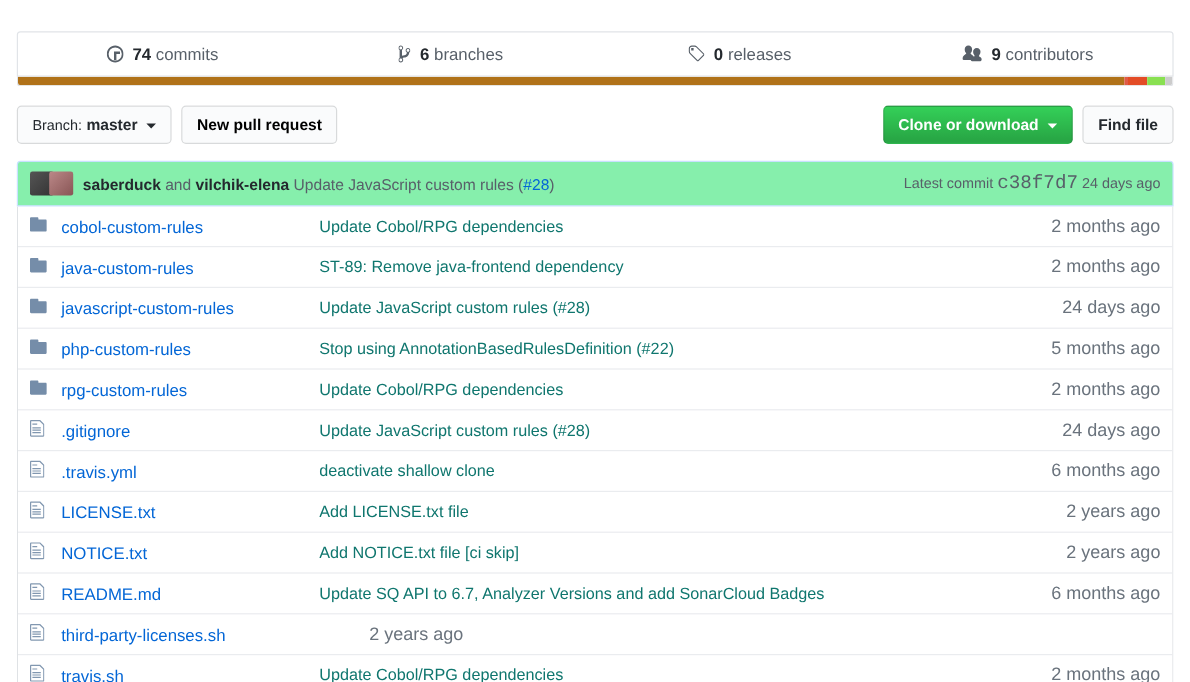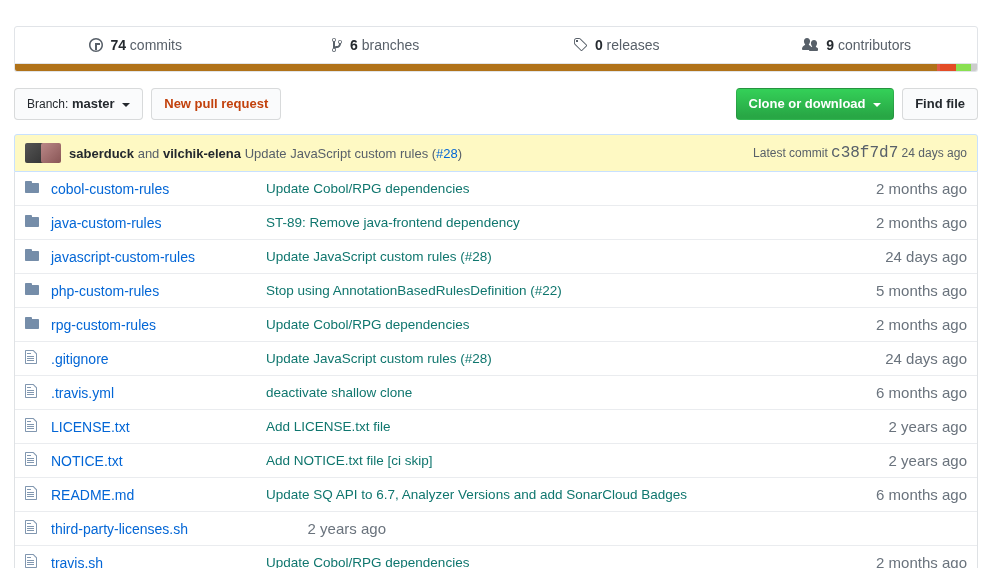--- a/index.html
+++ b/index.html
@@ -10,29 +10,29 @@
   .stats-bar { display: flex; border: 1px solid #e1e4e8; border-radius: 3px 3px 0 0; }
   .stats-item { flex: 1; text-align: center; padding: 10px 0; color: #586069; font-size: 14px; cursor: pointer; }
   .stats-item svg { vertical-align: text-bottom; margin-right: 4px; fill: #586069; }
   .stats-item .num { font-weight: 600; color: #24292e; }
   
   .lang-bar { display: flex; height: 8px; border: 1px solid #e1e4e8; border-top: none; border-radius: 0 0 3px 3px; overflow: hidden; }
   .lang-seg { height: 100%; }
   
   .file-nav { display: flex; align-items: flex-start; margin-top: 16px; margin-bottom: 14px; }
   .btn { display: inline-block; padding: 5px 12px; font-size: 13px; font-weight: 600; line-height: 20px; color: #24292e; background: #fafbfc; border: 1px solid rgba(27,31,35,.15); border-radius: 4px; cursor: pointer; white-space: nowrap; }
-  .btn.disabled { color: #c2410c; background: #fafbfc; cursor: default; }
+  .btn.disabled { color: #000000; background: #fafbfc; cursor: default; }
   .btn-group-left { display: flex; gap: 8px; }
   .btn-group-right { display: flex; gap: 8px; margin-left: auto; }
   .btn.primary { color: #fff; background: #2ea44f; background-image: linear-gradient(-180deg,#34d058,#28a745 90%); border-color: rgba(27,31,35,.15); }
   .caret { display: inline-block; width: 0; height: 0; vertical-align: middle; border-top: 4px solid; border-right: 4px solid transparent; border-left: 4px solid transparent; margin-left: 4px; }
   .branch-label { font-weight: 400; font-size:12px; }
   .branch-val { font-weight: 600; }
   
-  .commit-tease { display: flex; align-items: center; padding: 8px 10px; background: #fef9c3; border: 1px solid #c8e1ff; border-radius: 3px 3px 0 0; font-size: 13px; color: #586069; }
+  .commit-tease { display: flex; align-items: center; padding: 8px 10px; background: #86efac; border: 1px solid #c8e1ff; border-radius: 3px 3px 0 0; font-size: 13px; color: #586069; }
   .avatars { display: flex; margin-right: 8px; }
   .avatar { width: 20px; height: 20px; border-radius: 2px; background: #888; }
   .avatar + .avatar { margin-left: -4px; }
   .commit-msg { flex: 1; }
   .commit-msg .author { font-weight: 600; color: #24292e; }
   .commit-meta { font-size: 12px; color: #586069; }
   .commit-meta .sha { font-family: SFMono-Regular, Consolas, "Liberation Mono", Menlo, monospace; font-size: 16px; color: #586069; }
   
   .file-list { border: 1px solid #dfe2e5; border-top: none; border-radius: 0 0 3px 3px; }
   .file-row { display: flex; align-items: center; padding: 7px 10px; border-top: 1px solid #eaecef; font-size: 14px; }

